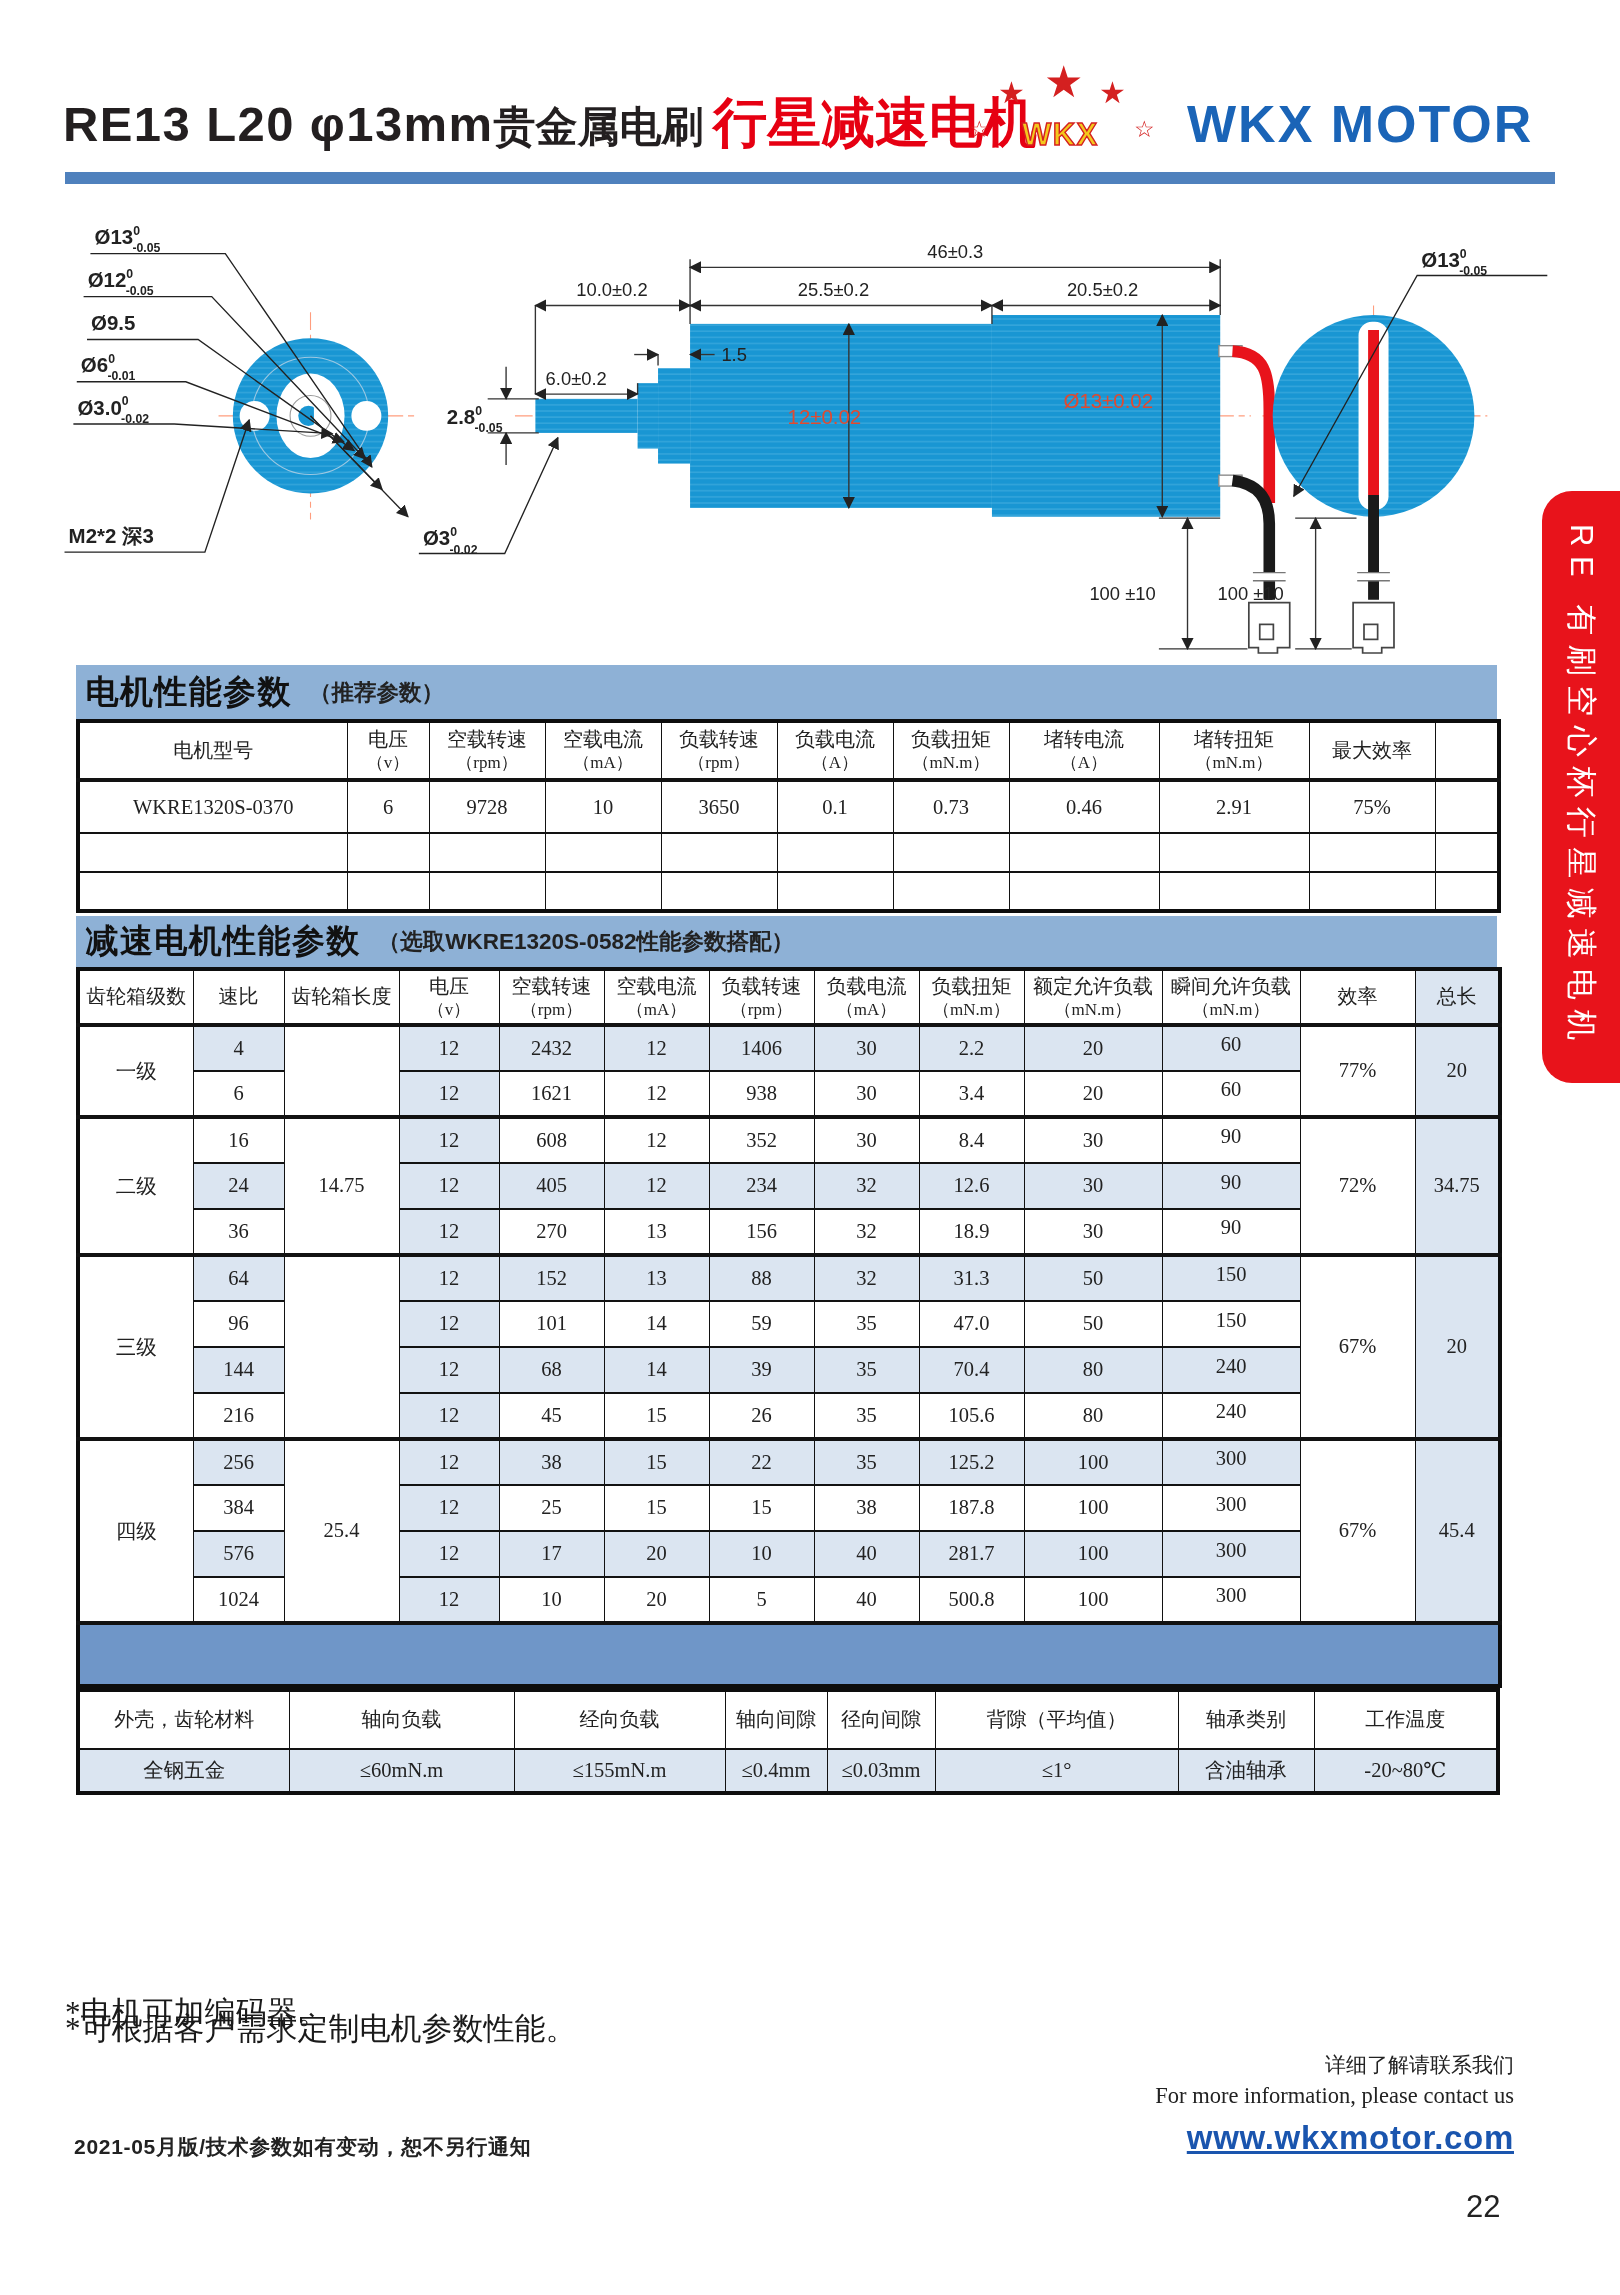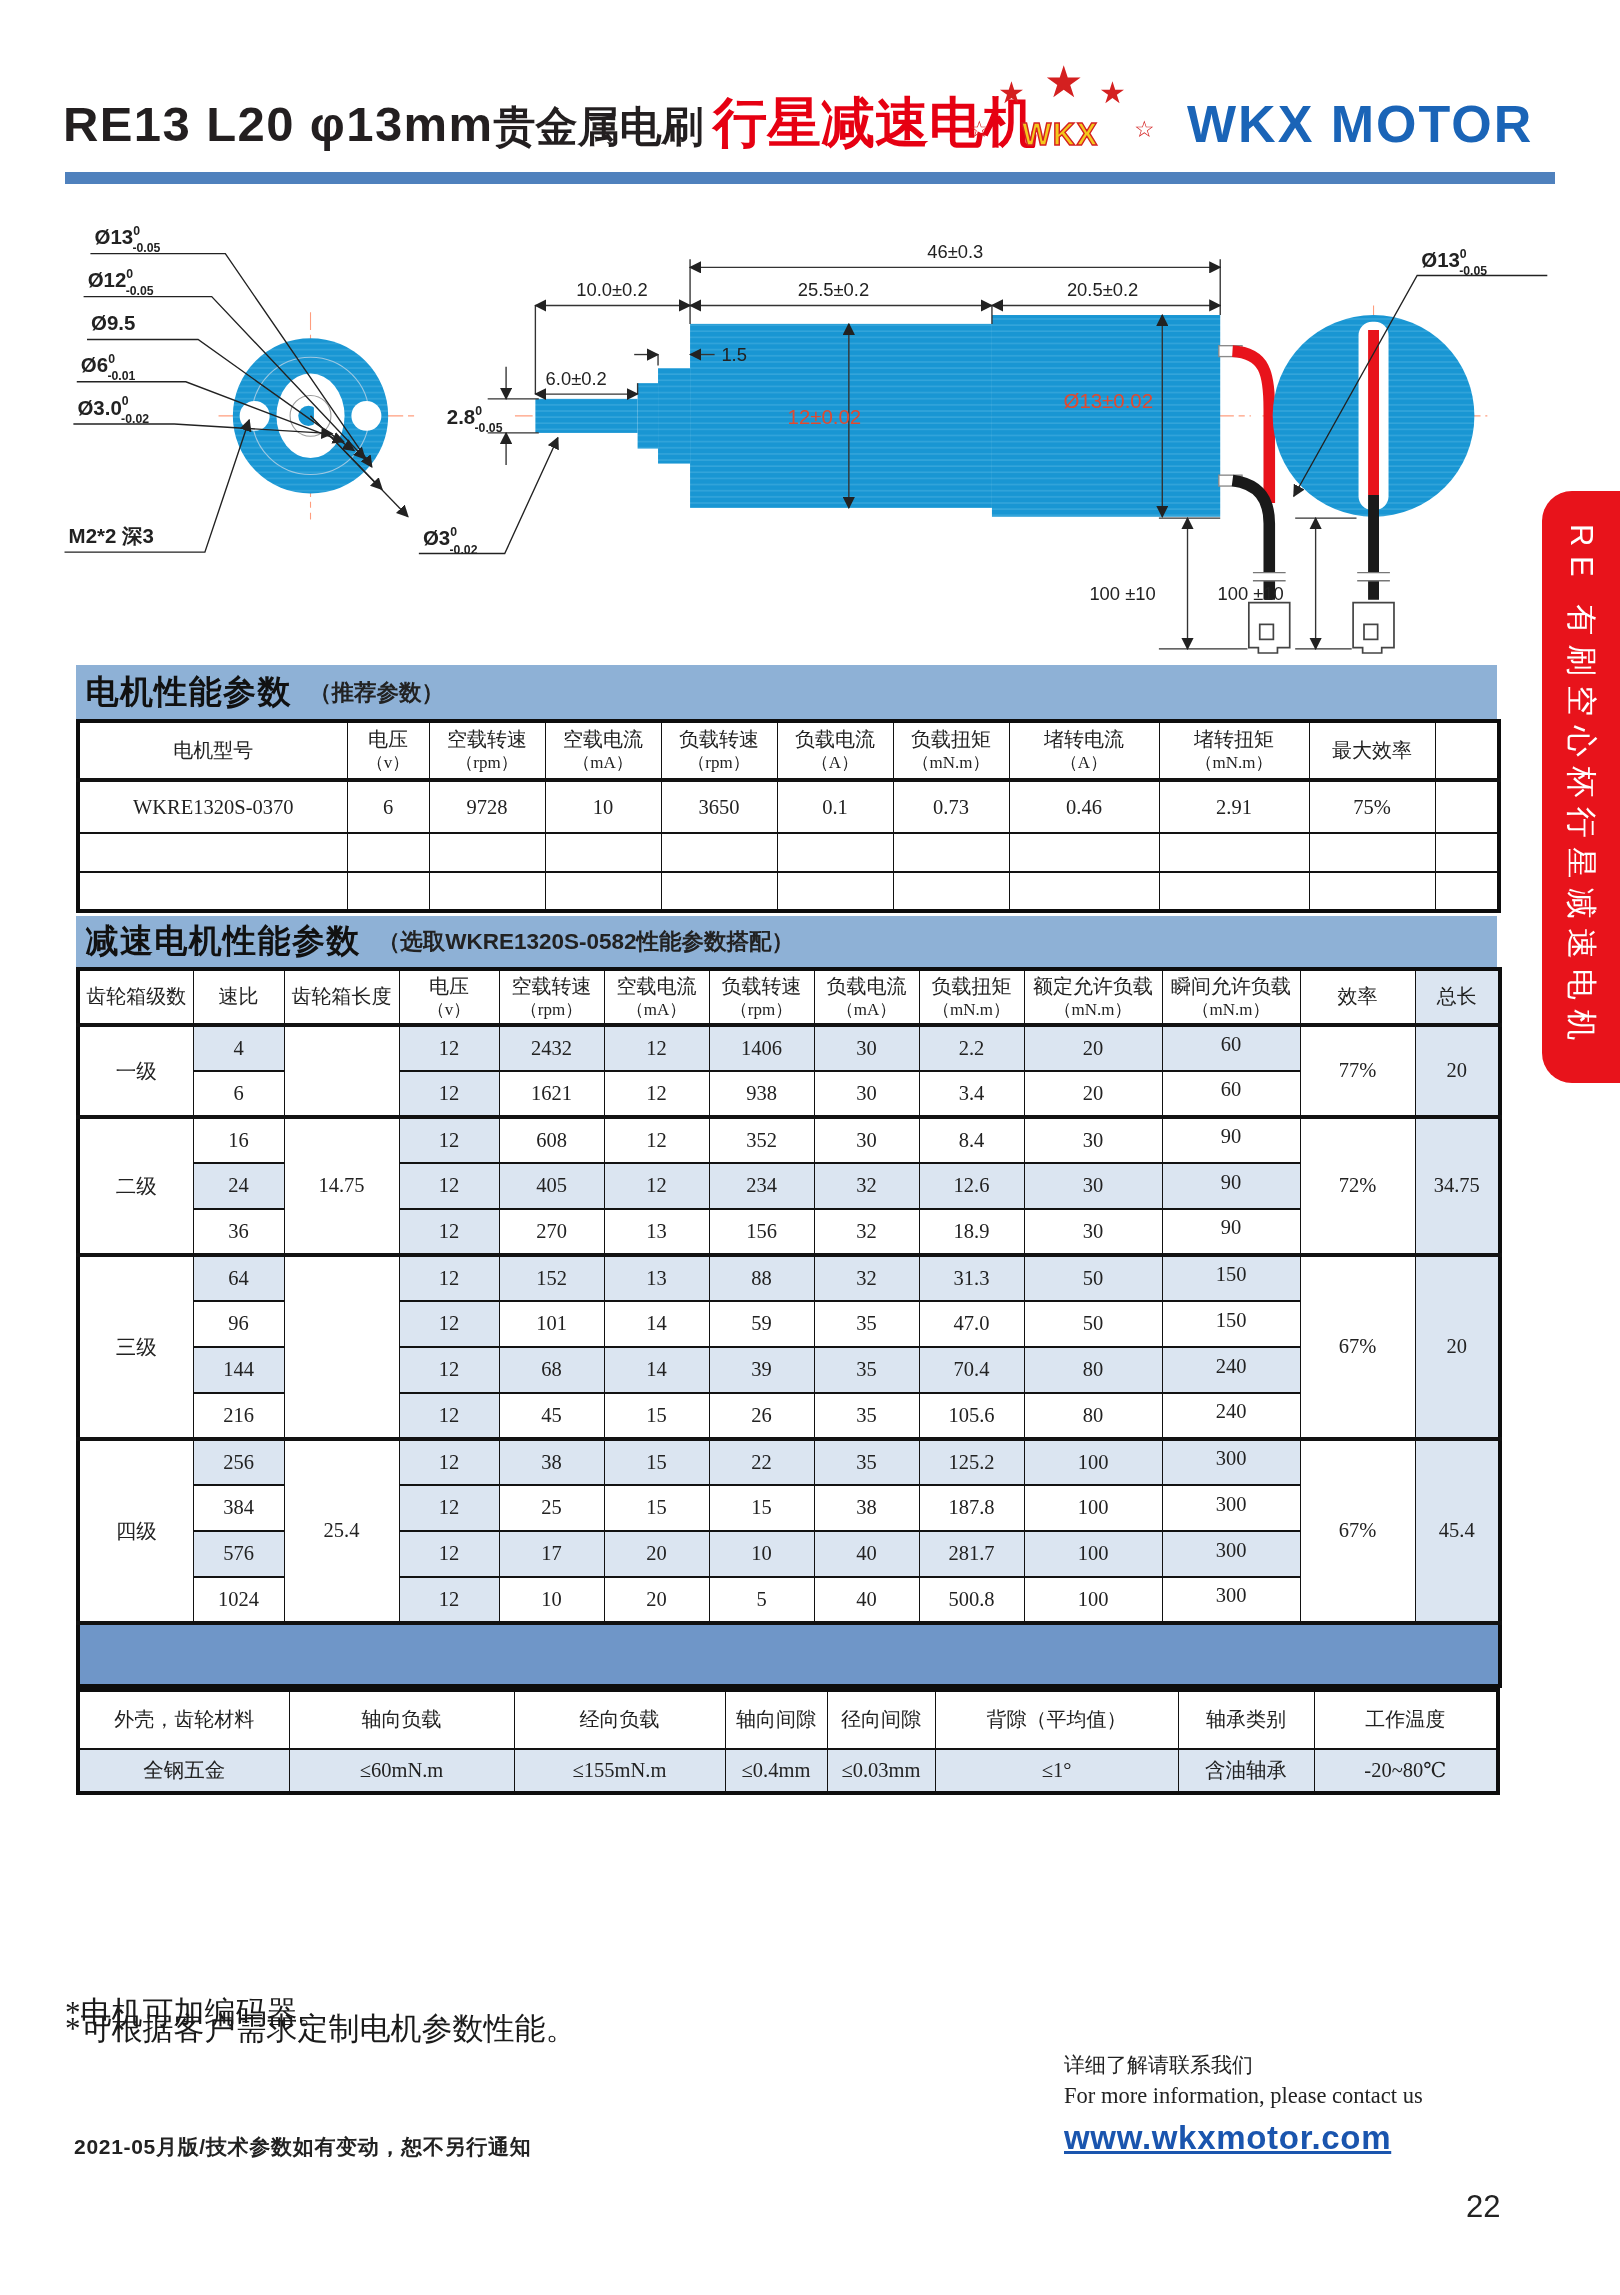--- a/index.html
+++ b/index.html
@@ -56,21 +56,21 @@
   td.s{background:#dbe5f1;}
   td.low{vertical-align:bottom;padding-bottom:14px;}
   tr.bandrow td{background:#6f96c8;height:59px;border-top-width:4.8px;}
   #t3{margin-top:0;}
   #t3 tr.hrow{height:59px;} #t3 tr.vrow{height:44px;}
 
   
   #note1{left:65px;top:2008px;font-size:31px;font-family:"Liberation Serif","DejaVu Serif",serif;color:#1a1a1a;}
   #note2{left:65px;top:1992px;font-size:31px;font-family:"Liberation Serif","DejaVu Serif",serif;color:#1a1a1a;}
   #version{left:74px;top:2133px;font-size:21px;font-weight:600;color:#222;letter-spacing:0.7px;}
-  #contact{left:1064px;top:2051px;width:450px;text-align:left;}
+  #contact{left:1064px;top:2051px;width:450px;text-align:right;}
   #contact .cn{font-size:21px;color:#222;font-family:"Liberation Serif","DejaVu Serif",serif;}
   #contact .en{font-size:22.5px;color:#222;font-family:"Liberation Serif","DejaVu Serif",serif;margin-top:4.1px;}
   #contact .url{font-size:33px;font-weight:900;color:#1a55ae;text-decoration:underline;margin-top:9.5px;letter-spacing:0.7px;font-family:"Liberation Sans",sans-serif;}
   #pagenum{left:1466px;top:2189px;font-size:31px;color:#222;}
 </style>
 </head>
 <body>
 
 <div class="abs" id="hdr-title">
   <span class="m">RE13 L20 φ13mm</span><span class="cn-b">贵金属电刷</span><span class="cn-r">行星减速电机</span>

